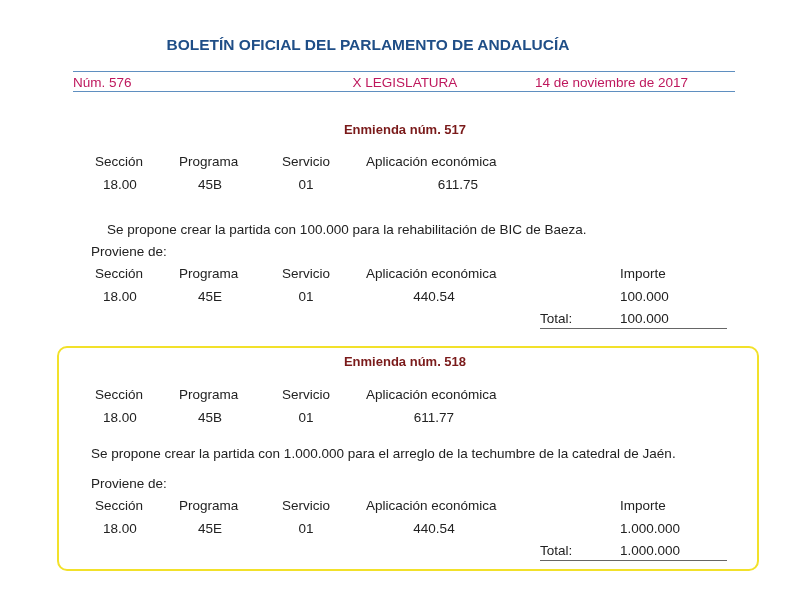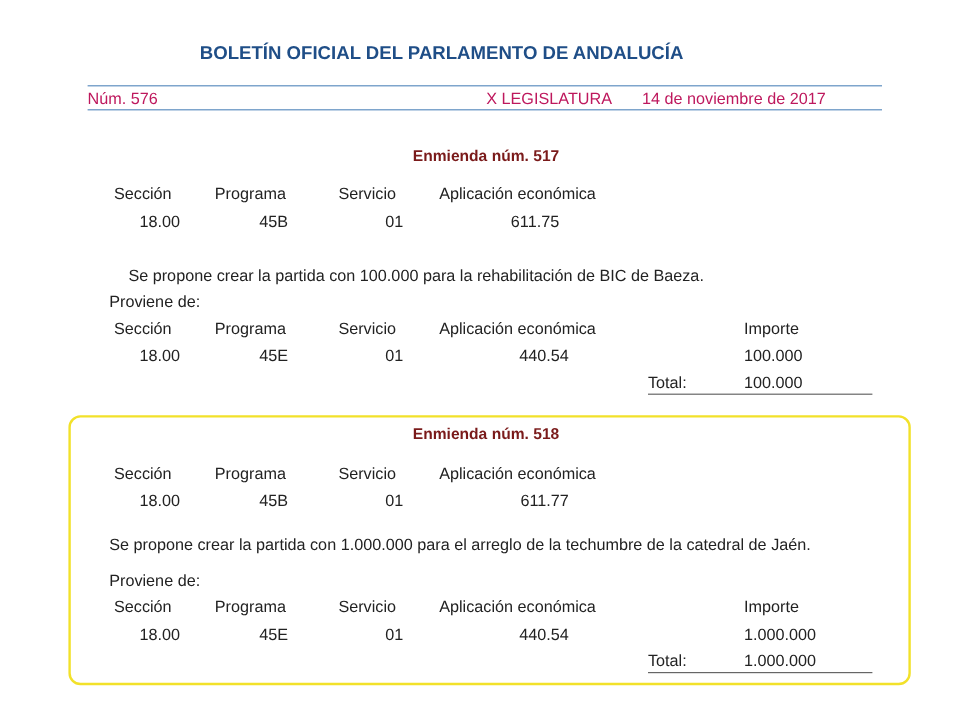--- a/index.html
+++ b/index.html
@@ -4,21 +4,21 @@
 <style>
   html, body { margin: 0; padding: 0; background: #ffffff; }
   body { width: 800px; height: 594px; position: relative; overflow: hidden;
          font-family: "Liberation Sans", "DejaVu Sans", sans-serif; color: #1a1a1a; }
   .abs { position: absolute; white-space: nowrap; }
   .title { top: 36px; left: 0; width: 736px; text-align: center; font-size: 15.5px; font-weight: bold; color: #1f4e87; }
   .hdr { top: 75px; font-size: 13.5px; color: #be185d; }
   .hline { position: absolute; left: 73px; width: 662px; height: 1px; background: #5f8fc0; }
   .enm { left: 0; width: 810px; text-align: center; font-size: 13px; font-weight: bold; color: #7a1a1a; }
   .t { font-size: 13.5px; color: #222; }
-  .c { text-align: right; }
+  .c { text-align: center; }
   .r { }
   .uline { position: absolute; height: 1px; background: #666; }
   .highlight { position: absolute; left: 57px; top: 346px; width: 702px; height: 225px;
                border: 2px solid #f2e12a; border-radius: 10px; box-sizing: border-box; }
 </style>
 </head>
 <body>
 
 <div class="abs title">BOLETÍN OFICIAL DEL PARLAMENTO DE ANDALUCÍA</div>
 <div class="hline" style="top:71px"></div>
@@ -31,21 +31,21 @@
   <div class="abs enm" style="top:122px">Enmienda núm. 517</div>
 
   <div class="abs t" style="top:154px;left:95px">Sección</div>
   <div class="abs t" style="top:154px;left:179px">Programa</div>
   <div class="abs t" style="top:154px;left:282px">Servicio</div>
   <div class="abs t" style="top:154px;left:366px">Aplicación económica</div>
 
   <div class="abs t c" style="top:177px;left:90px;width:60px">18.00</div>
   <div class="abs t c" style="top:177px;left:180px;width:60px">45B</div>
   <div class="abs t c" style="top:177px;left:276px;width:60px">01</div>
-  <div class="abs t c" style="top:177px;left:386px;width:80px">611.75</div>
+  <div class="abs t c" style="top:177px;left:418px;width:80px">611.75</div>
 
   <div class="abs t" style="top:222px;left:107px">Se propone crear la partida con 100.000 para la rehabilitación de BIC de Baeza.</div>
   <div class="abs t" style="top:244px;left:91px">Proviene de:</div>
 
   <div class="abs t" style="top:266px;left:95px">Sección</div>
   <div class="abs t" style="top:266px;left:179px">Programa</div>
   <div class="abs t" style="top:266px;left:282px">Servicio</div>
   <div class="abs t" style="top:266px;left:366px">Aplicación económica</div>
   <div class="abs t r" style="top:266px;left:620px;width:107px">Importe</div>
 

